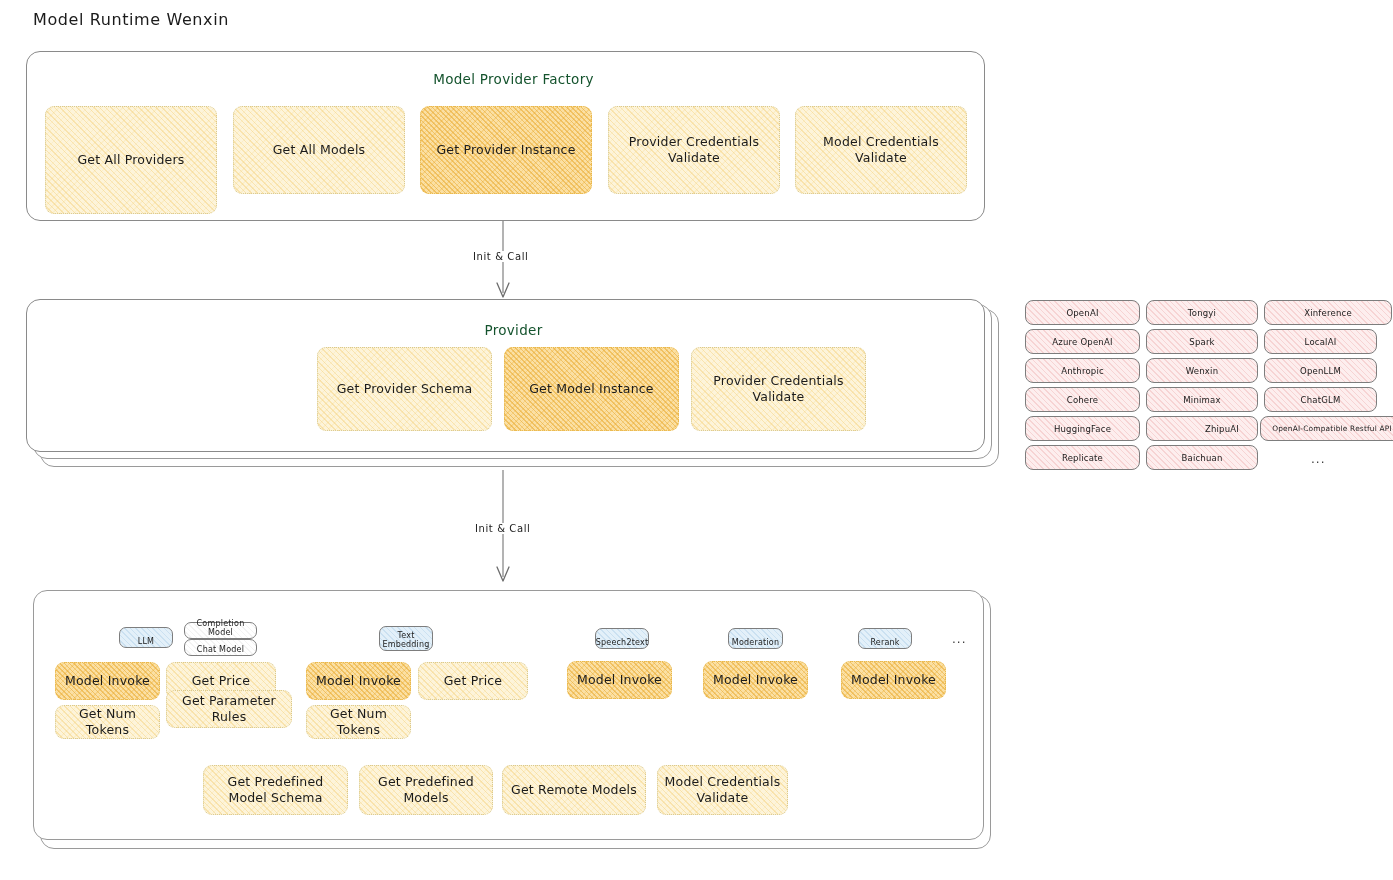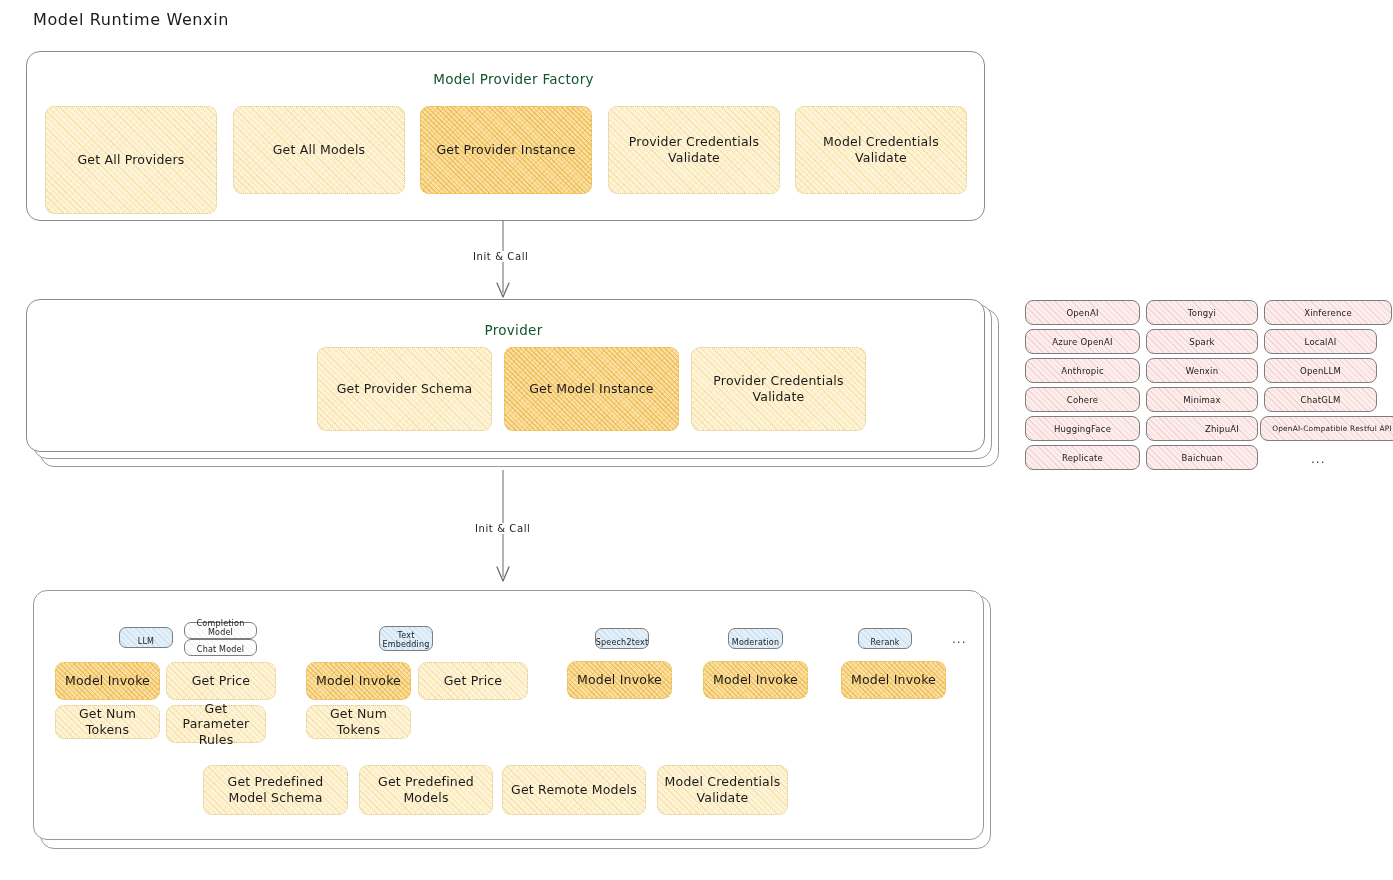--- a/index.html
+++ b/index.html
@@ -291,21 +291,21 @@
 
   <div class="mbox hl" style="left:55px; top:662px; width:105px; height:38px;">
     <span>Model Invoke</span>
   </div>
   <div class="mbox" style="left:166px; top:662px; width:110px; height:38px;">
     <span>Get Price</span>
   </div>
   <div class="mbox" style="left:55px; top:705px; width:105px; height:34px;">
     <span>Get Num Tokens</span>
   </div>
-  <div class="mbox" style="left:166px; top:705px; width:100px; height:38px;border-radius:9px;">
+  <div class="mbox" style="left:166px; top:690px; width:126px; height:38px;border-radius:9px;">
     <span>Get Parameter Rules</span>
   </div>
 
   <div class="tchip" style="left:379px; top:626px; width:54px; height:25px;">
     <span>Text Embedding</span>
   </div>
   <div class="mbox hl" style="left:306px; top:662px; width:105px; height:38px;">
     <span>Model Invoke</span>
   </div>
   <div class="mbox" style="left:418px; top:662px; width:110px; height:38px;">

